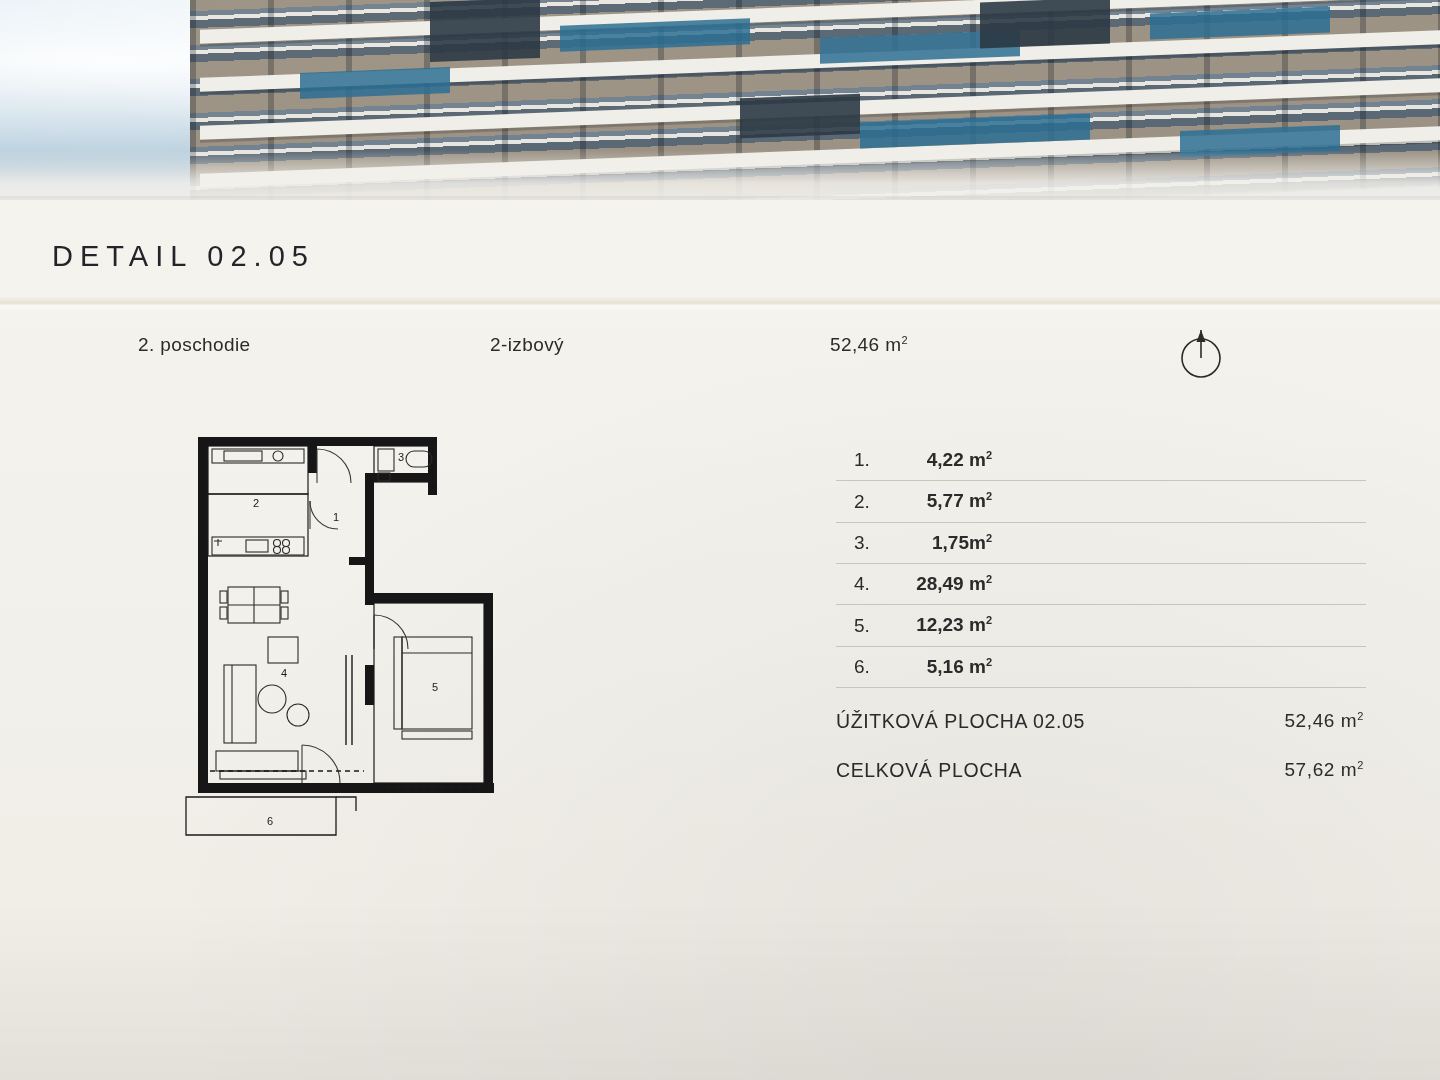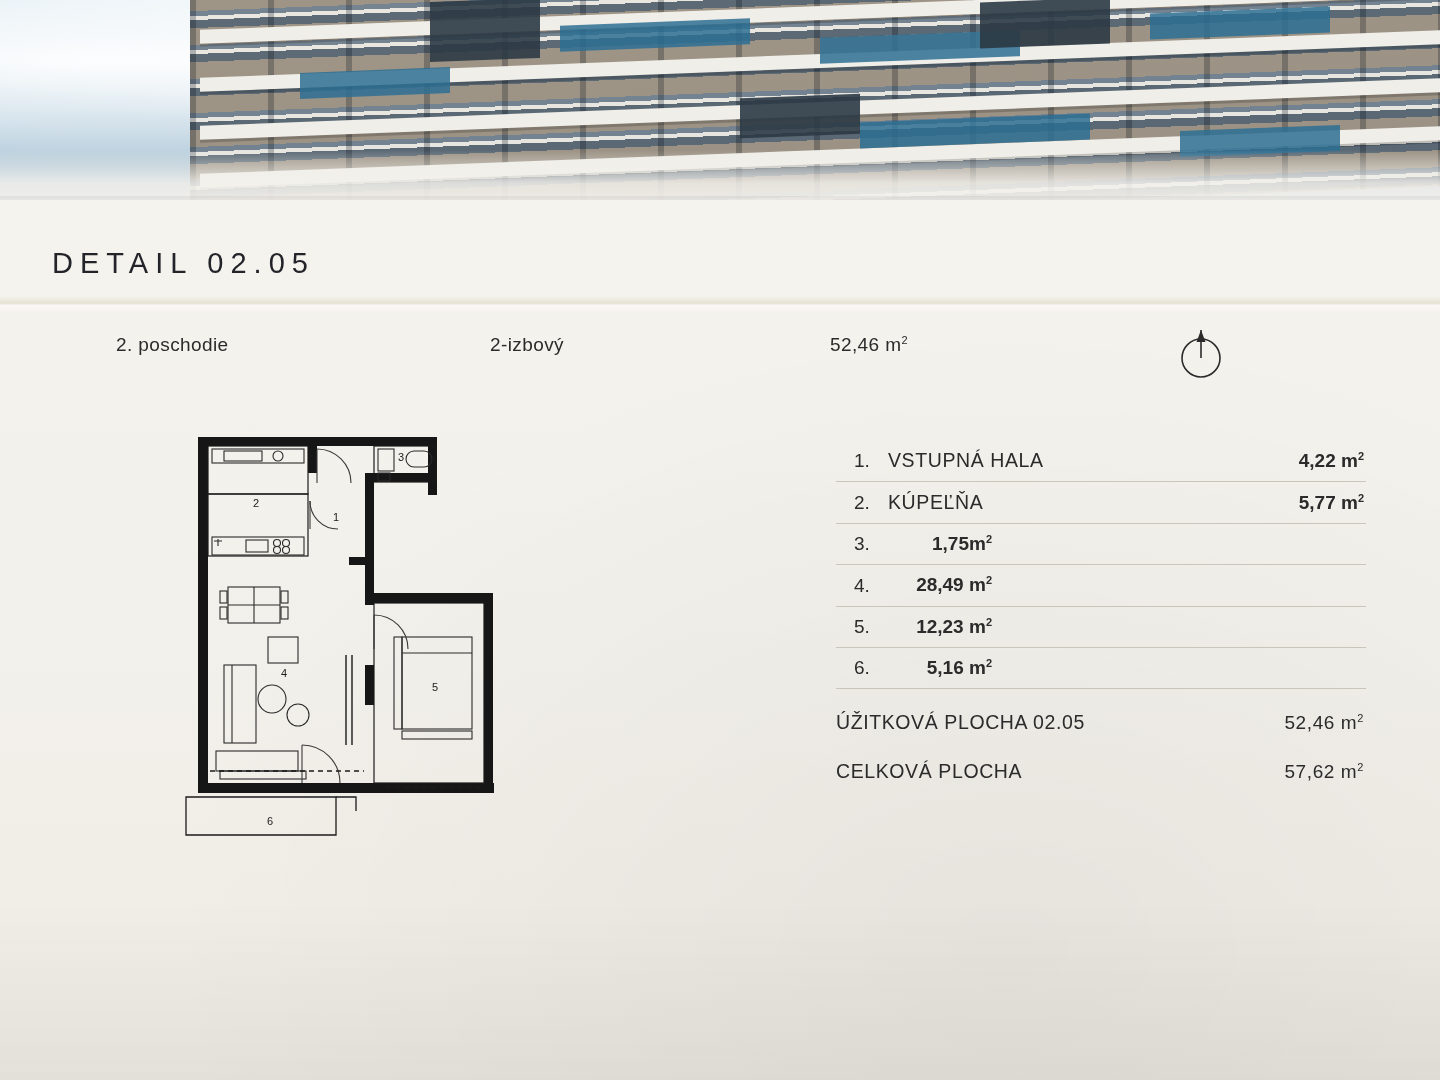--- a/index.html
+++ b/index.html
@@ -74,45 +74,45 @@
       radial-gradient(ellipse at 70% 85%, rgba(0,0,0,.045) 0%, rgba(0,0,0,0) 60%),
       linear-gradient(180deg,#f5f3ee 0%, #f2f0ea 55%, #efece5 100%);
   }
   .crease{
     position:absolute;left:0;top:296px;width:1440px;height:16px;
     background:linear-gradient(180deg, rgba(190,185,160,.0), rgba(203,196,160,.35) 45%, rgba(255,255,255,.55) 60%, rgba(190,185,160,0));
   }
 
   .title{
     position:absolute;left:52px;top:240px;
-    font-size:29px;letter-spacing:7px;color:#23242a;font-weight:400;margin-top:7px;
-  }
-
-  .meta-floor{position:absolute;left:116px;top:334px;font-size:19px;letter-spacing:.4px;text-align:center;}
+    font-size:29px;letter-spacing:7px;color:#23242a;font-weight:400;
+  }
+
+  .meta-floor{position:absolute;left:138px;top:334px;font-size:19px;letter-spacing:.4px;text-align:center;}
   .meta-type{position:absolute;left:490px;top:334px;font-size:19px;letter-spacing:.4px;}
   .meta-area{position:absolute;left:830px;top:334px;font-size:19px;letter-spacing:.4px;}
   .meta-area sup{font-size:11px;vertical-align:super;}
 
   
   .north{position:absolute;left:1175px;top:328px;width:52px;height:56px;}
 
   
   .legend{position:absolute;left:836px;top:440px;width:530px;}
   .legend .row{
     display:flex;align-items:baseline;
     border-bottom:1px solid #c9c5bb;
     padding:9px 2px 9px 18px;
   }
   .legend .row .num{width:34px;font-size:19px;color:#2b2b2b;}
   .legend .row .nm{flex:1;font-size:19.5px;letter-spacing:.6px;}
   .legend .row .ar{font-size:19px;text-align:right;min-width:104px;font-weight:bold;}
   .legend .row .ar sup{font-size:11px;vertical-align:super;}
 
   .sum{
-    display:flex;align-items:flex-end;justify-content:space-between;
+    display:flex;align-items:flex-start;justify-content:space-between;
     padding:18px 2px 8px 0px;font-size:19.5px;letter-spacing:.6px;gap:46px;
   }
   .sum .ar{font-size:19px;}
   .sum .ar sup{font-size:11px;vertical-align:super;}
   .sum.first{padding-top:22px;}
 
   
   .plan{position:absolute;left:150px;top:415px;width:470px;height:470px;}
   .plan svg{display:block;}
 
@@ -167,27 +167,25 @@
     <circle cx="26" cy="30" r="19" fill="none" stroke="#2b2b2b" stroke-width="1.6"></circle>
     <line x1="26" y1="2" x2="26" y2="30" stroke="#2b2b2b" stroke-width="1.6"></line>
     <polygon points="26,2 21.5,14 30.5,14" fill="#2b2b2b"></polygon>
   </svg>
 </div>
 
 <div class="legend">
 
   <div class="row">
     <span class="num">1.</span>
-    <span class="nm">VSTUPNÁ HALA</span>
     <span class="ar"><span>4,22 m</span><sup>2</sup></span>
   </div>
 
   <div class="row">
     <span class="num">2.</span>
-    <span class="nm">KÚPEĽŇA</span>
     <span class="ar"><span>5,77 m</span><sup>2</sup></span>
   </div>
 
   <div class="row">
     <span class="num">3.</span>
     <span class="ar"><span>1,75m</span><sup>2</sup></span>
   </div>
 
   <div class="row">
     <span class="num">4.</span>

